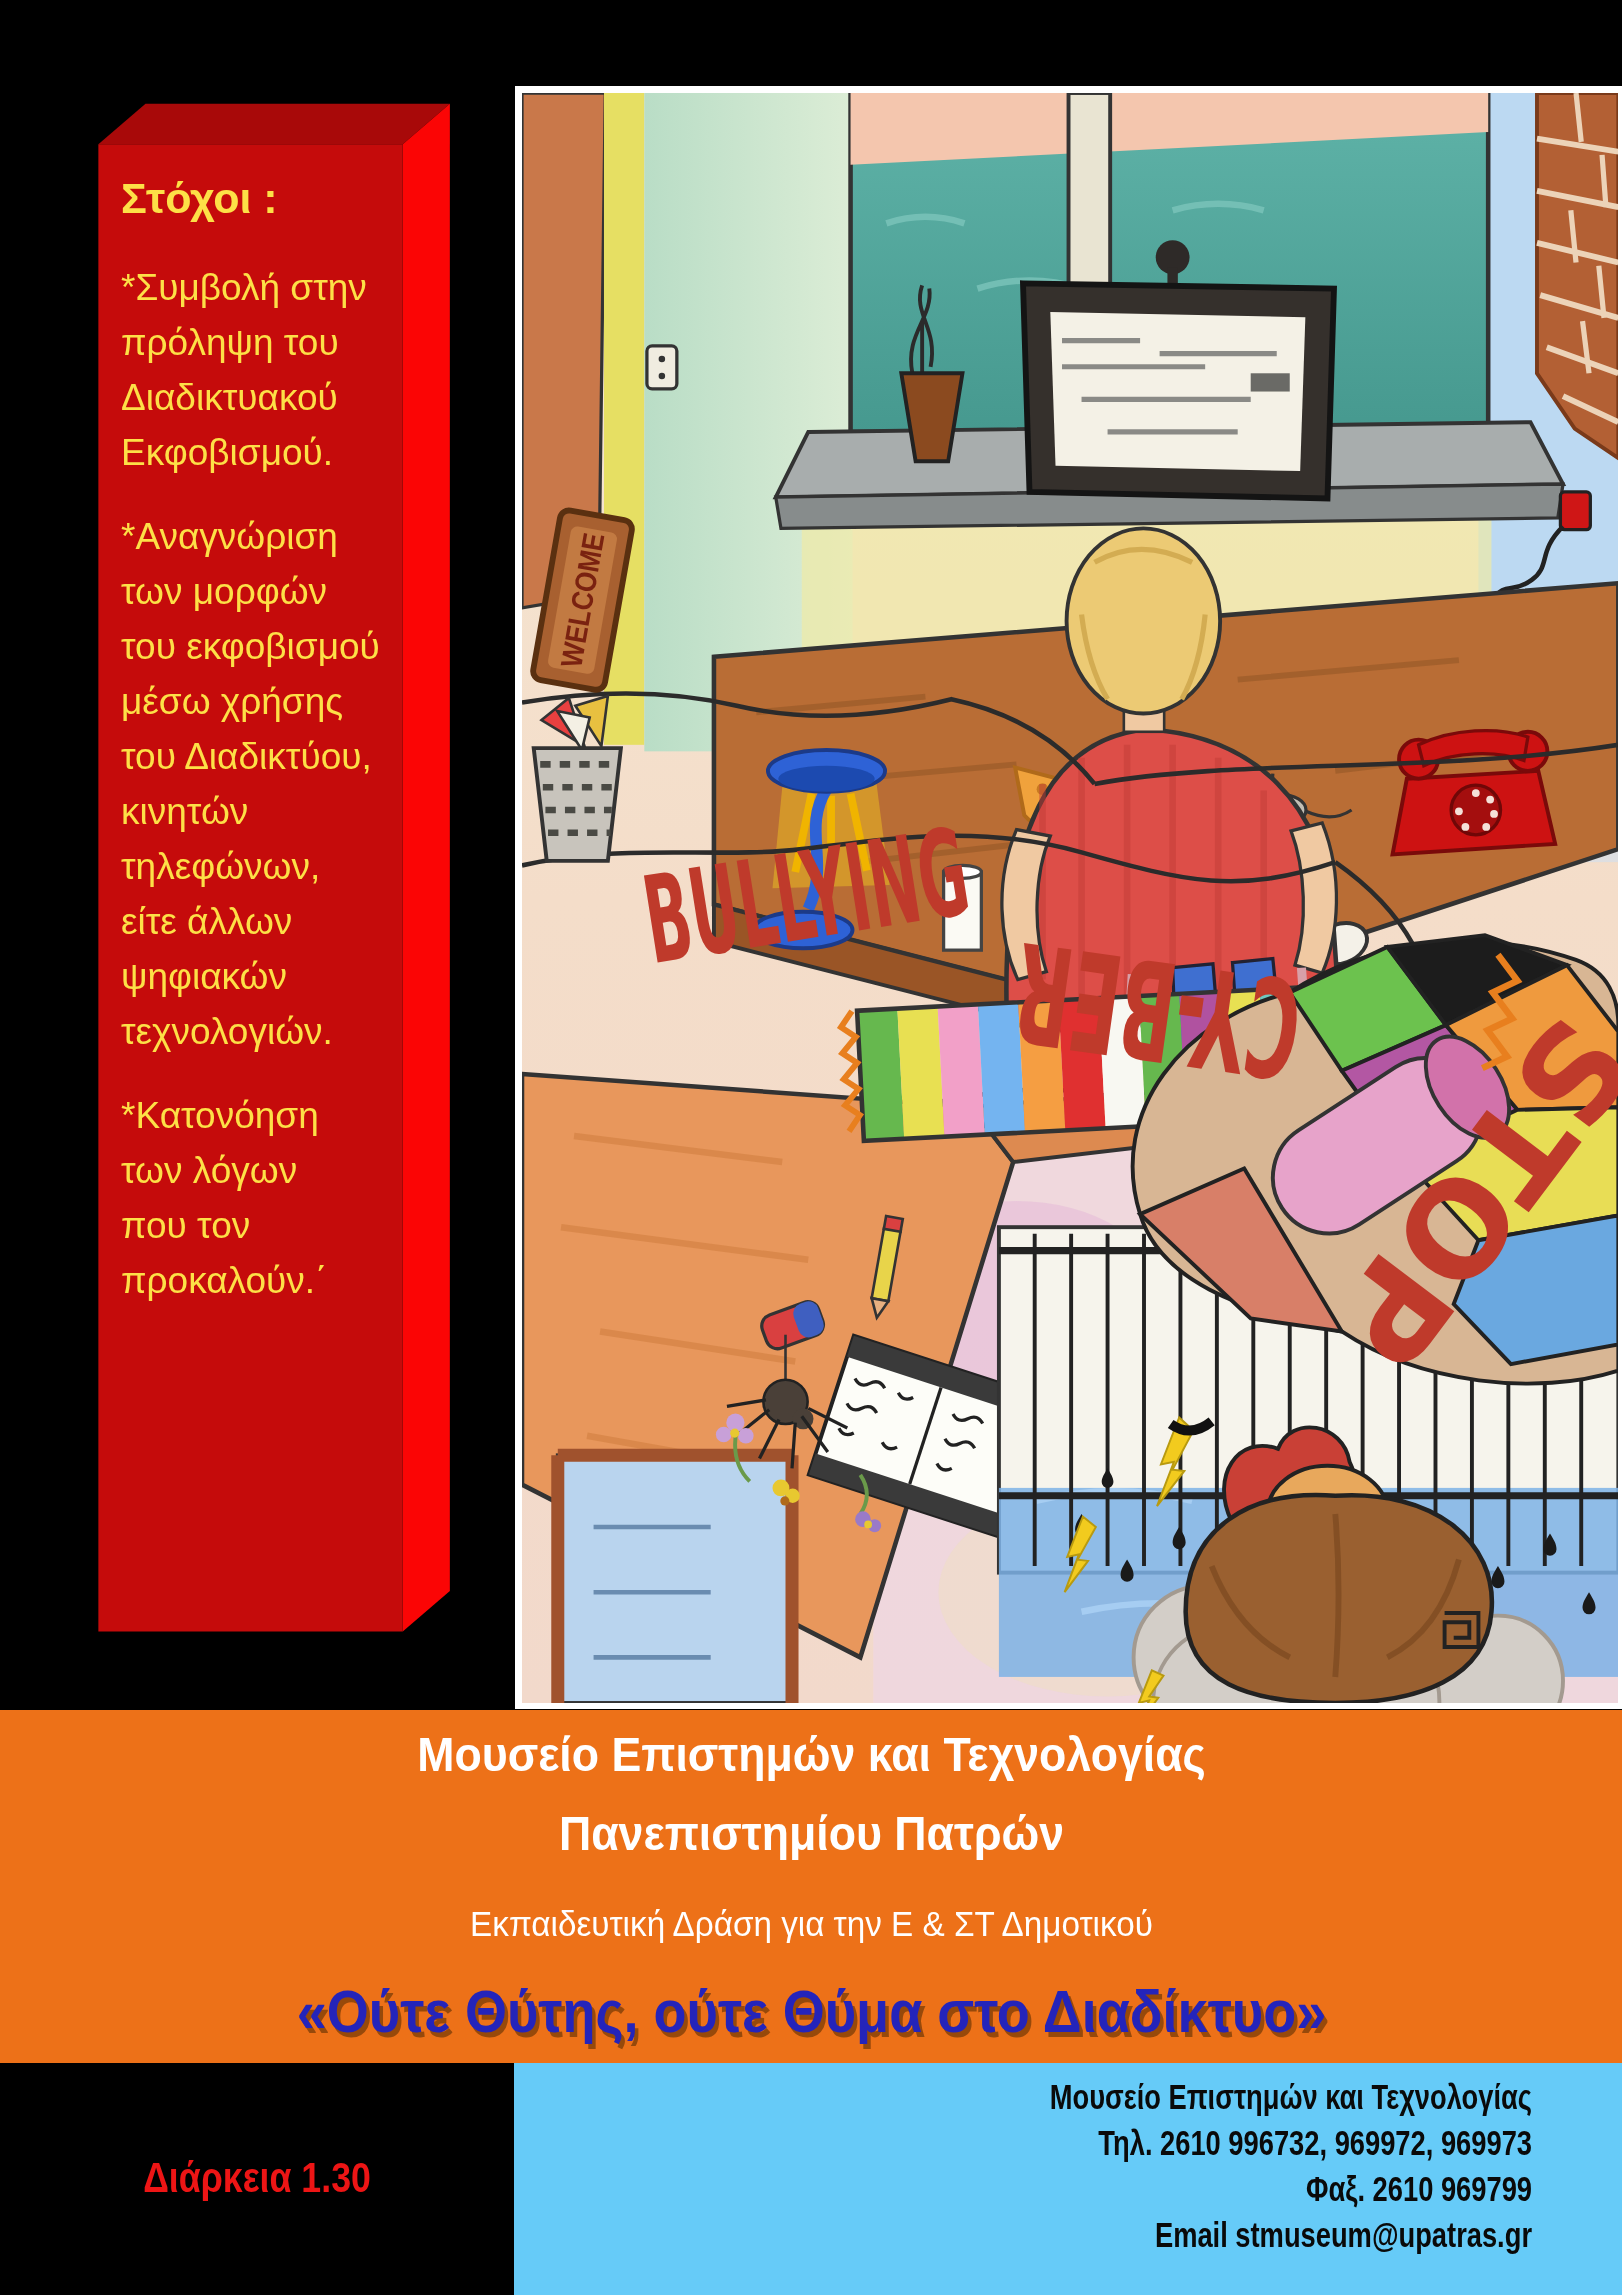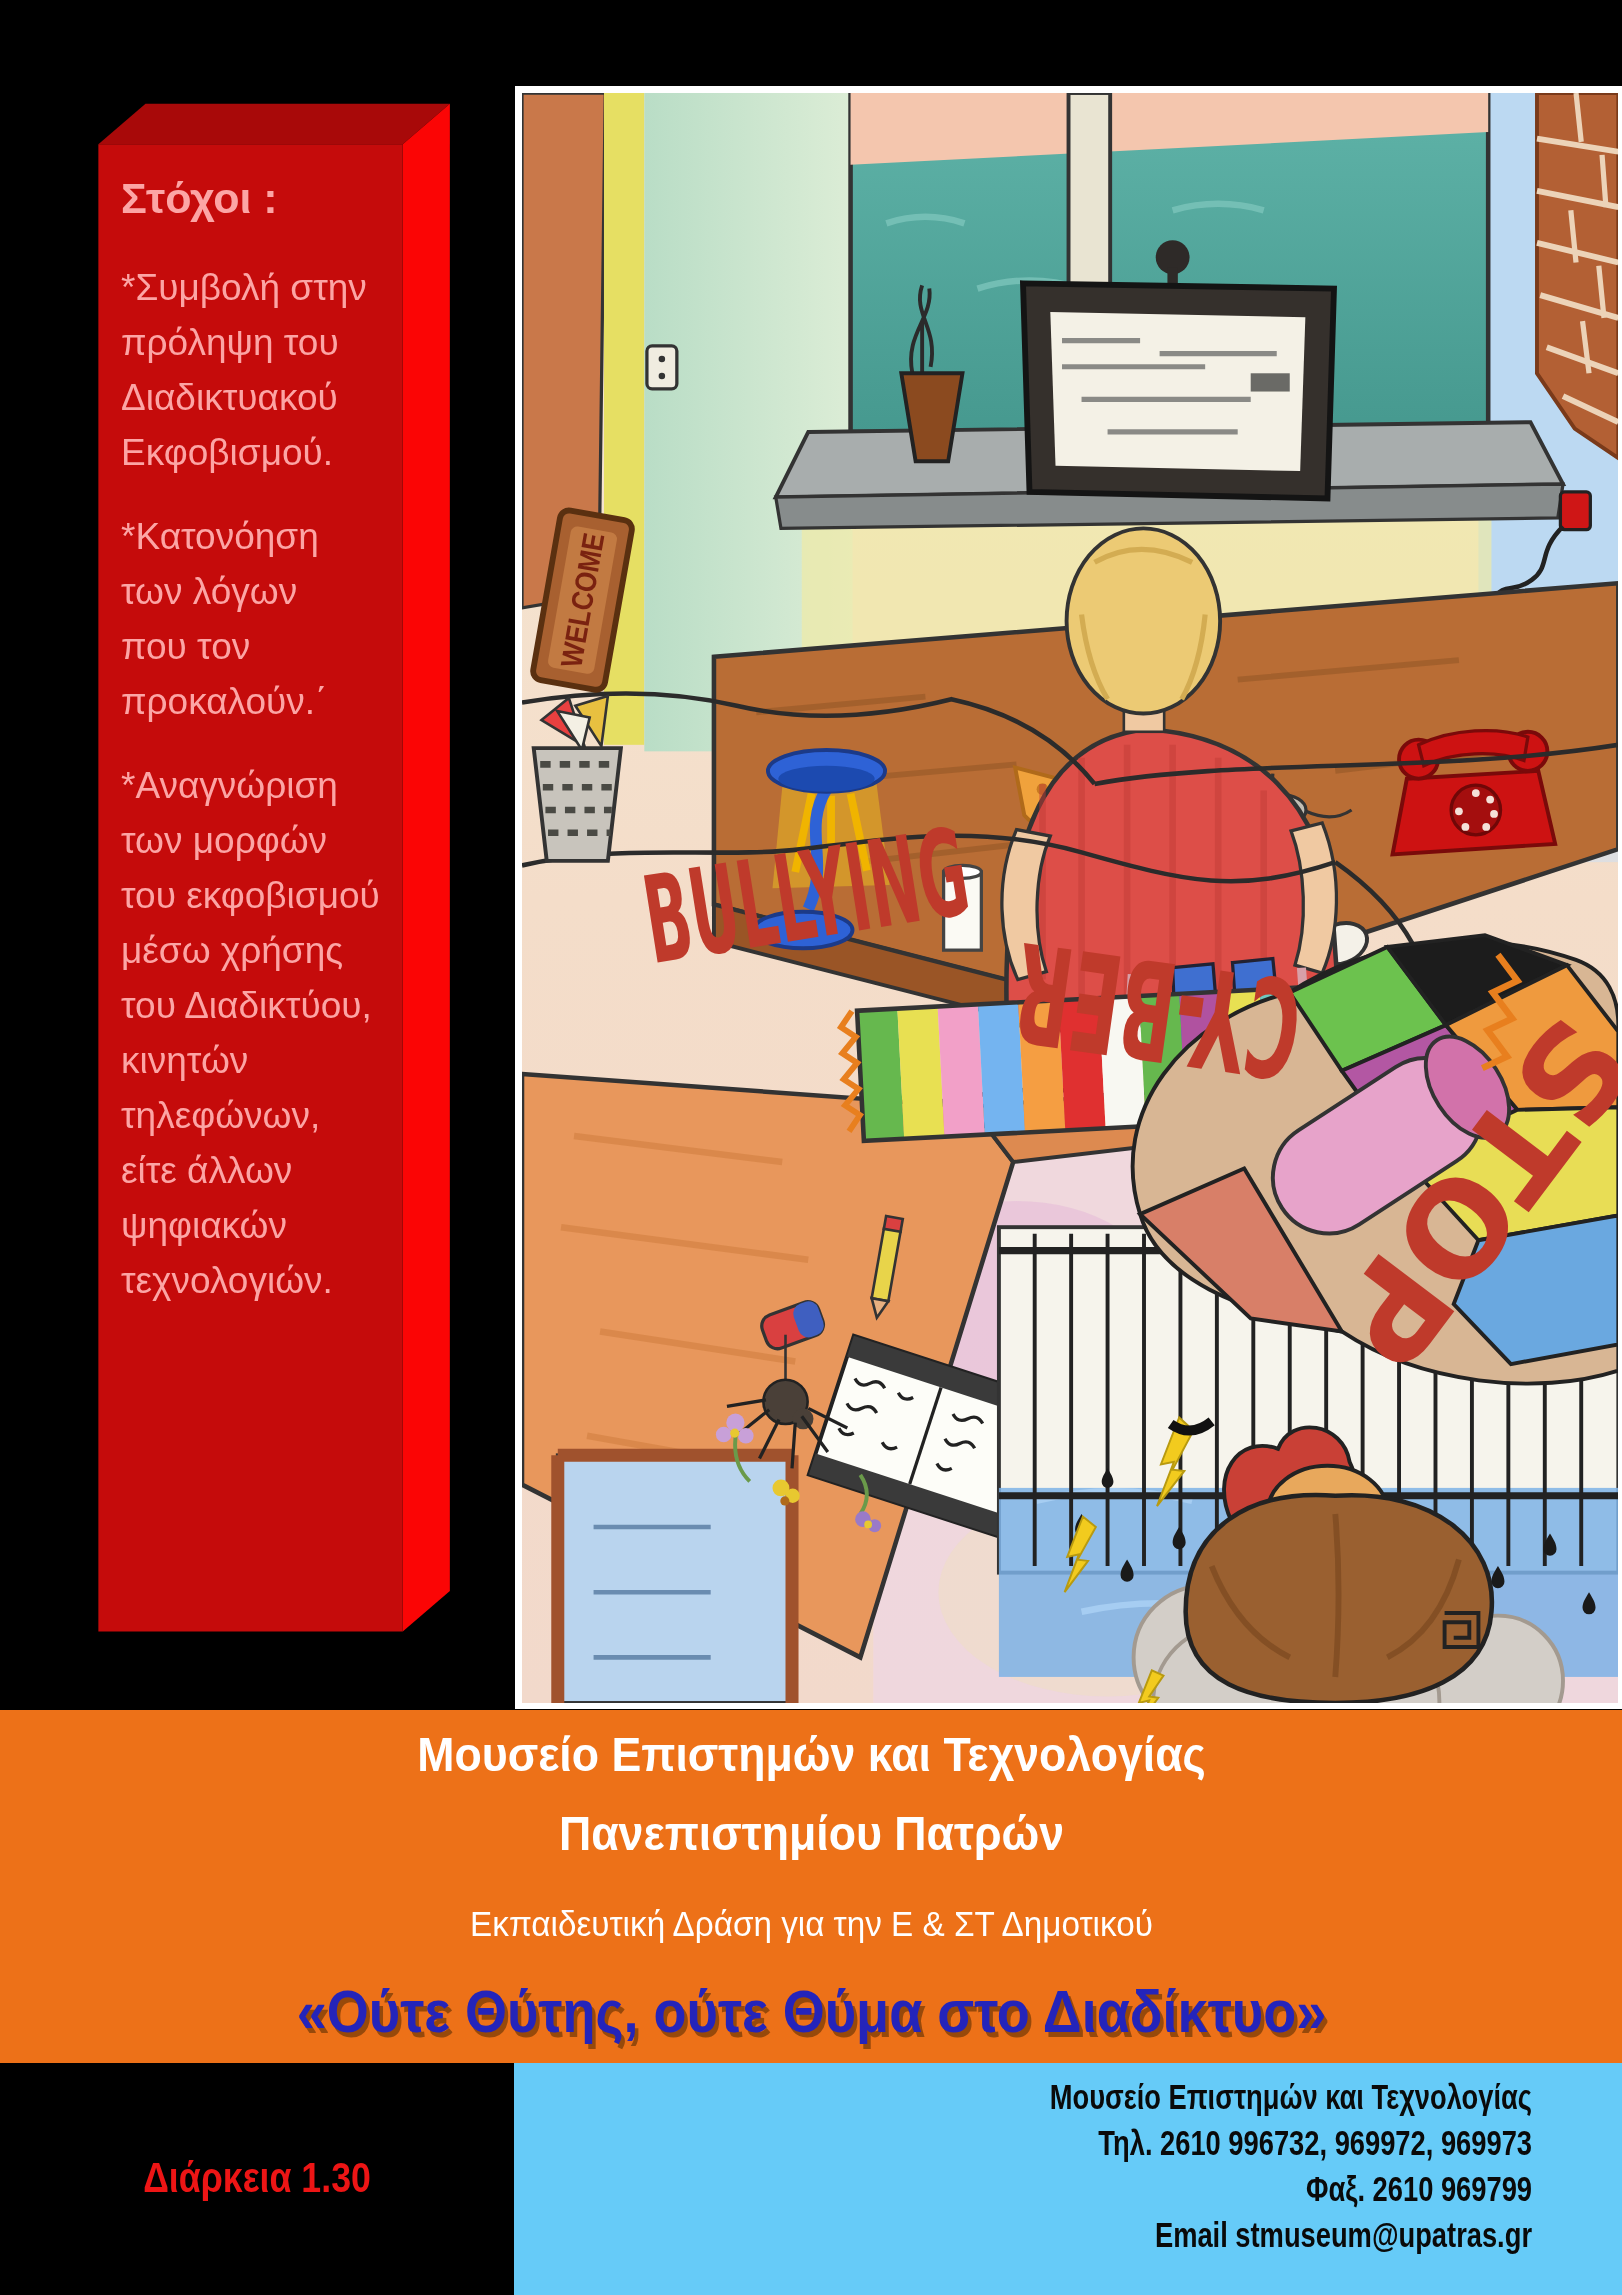--- a/index.html
+++ b/index.html
@@ -2,21 +2,21 @@
 <html style="--accent-orange: #ED7118; --contact-blue: #66CBF8; --slogan-blue: #2424BA; --duration-red: #ED1515; --goals-red-front: #C50B0B; --goals-red-side: #FB0505; --goals-red-top: #A80909; --marker-red: #BF3A2B; --page-black: #000000; --title-white: #FFFFFF;font-size:10.5px"><head>
 <meta charset="utf-8">
 <style>
   html,body{margin:0;padding:0;background:#000;}
   body{width:1623px;height:2295px;position:relative;overflow:hidden;
        font-family:"Liberation Sans",sans-serif;}
   .abs{position:absolute;}
 
   
   #goals-box-svg{left:59px;top:92px;}
-  .goals-text{left:121px;top:171px;width:314px;color:#fca5a5;
+  .goals-text{left:121px;top:171px;width:314px;color:#fde047;
       font-family:"Liberation Sans",sans-serif;font-size:37px;line-height:55px;}
   .goals-text h2{font-size:43px;font-weight:bold;margin:0 0 34px 0;line-height:55px;}
   .goals-text p{margin:0 0 29px 0;white-space:pre-line;}
 
   
   .photo{left:515px;top:86px;width:1108px;height:1623px;background:#fff;
          box-sizing:border-box;padding:6.5px 5.2px 6.5px 6.5px;}
   .photo svg{display:block;width:100%;height:100%;}
 
   
@@ -44,34 +44,34 @@
   <polygon points="525,80 597,18 597,2290 525,2352" style="fill:var(--goals-red-side)"></polygon>
   <polygon points="60,80 525,80 525,2352 60,2352" style="fill:var(--goals-red-front)"></polygon>
 </svg>
 
 <div class="abs goals-text">
   <h2>Στόχοι :</h2>
   <p>*Συμβολή στην
 πρόληψη του
 Διαδικτυακού
 Εκφοβισμού.</p>
-  <p>*Κατονόηση
-των λόγων
-που τον
-προκαλούν.΄</p>
   <p>*Αναγνώριση
 των μορφών
 του εκφοβισμού
 μέσω  χρήσης
 του  Διαδικτύου,
 κινητών
 τηλεφώνων,
 είτε άλλων
 ψηφιακών
 τεχνολογιών.</p>
+  <p>*Κατονόηση
+των λόγων
+που τον
+προκαλούν.΄</p>
 </div>
 
 <div class="abs photo">
 <svg viewBox="0 0 1685 2470" preserveAspectRatio="none">
   <defs>
     <linearGradient id="paper" x1="0" y1="0" x2="0" y2="1">
       <stop offset="0" stop-color="#f5e9d6"></stop>
           <stop offset=".5" stop-color="#f4ddc9"></stop>
       <stop offset="1" stop-color="#f2d9cb"></stop>
     </linearGradient>

